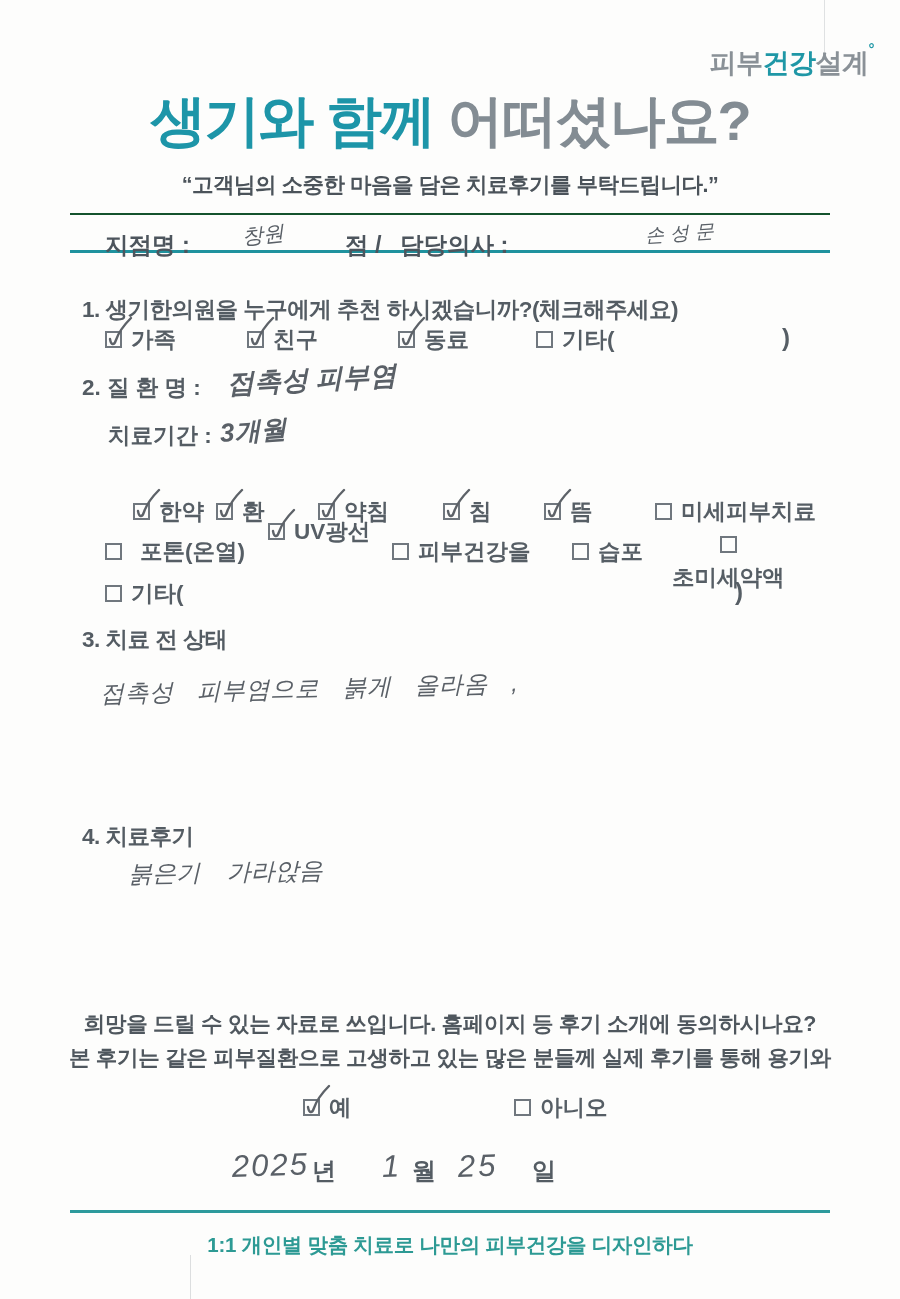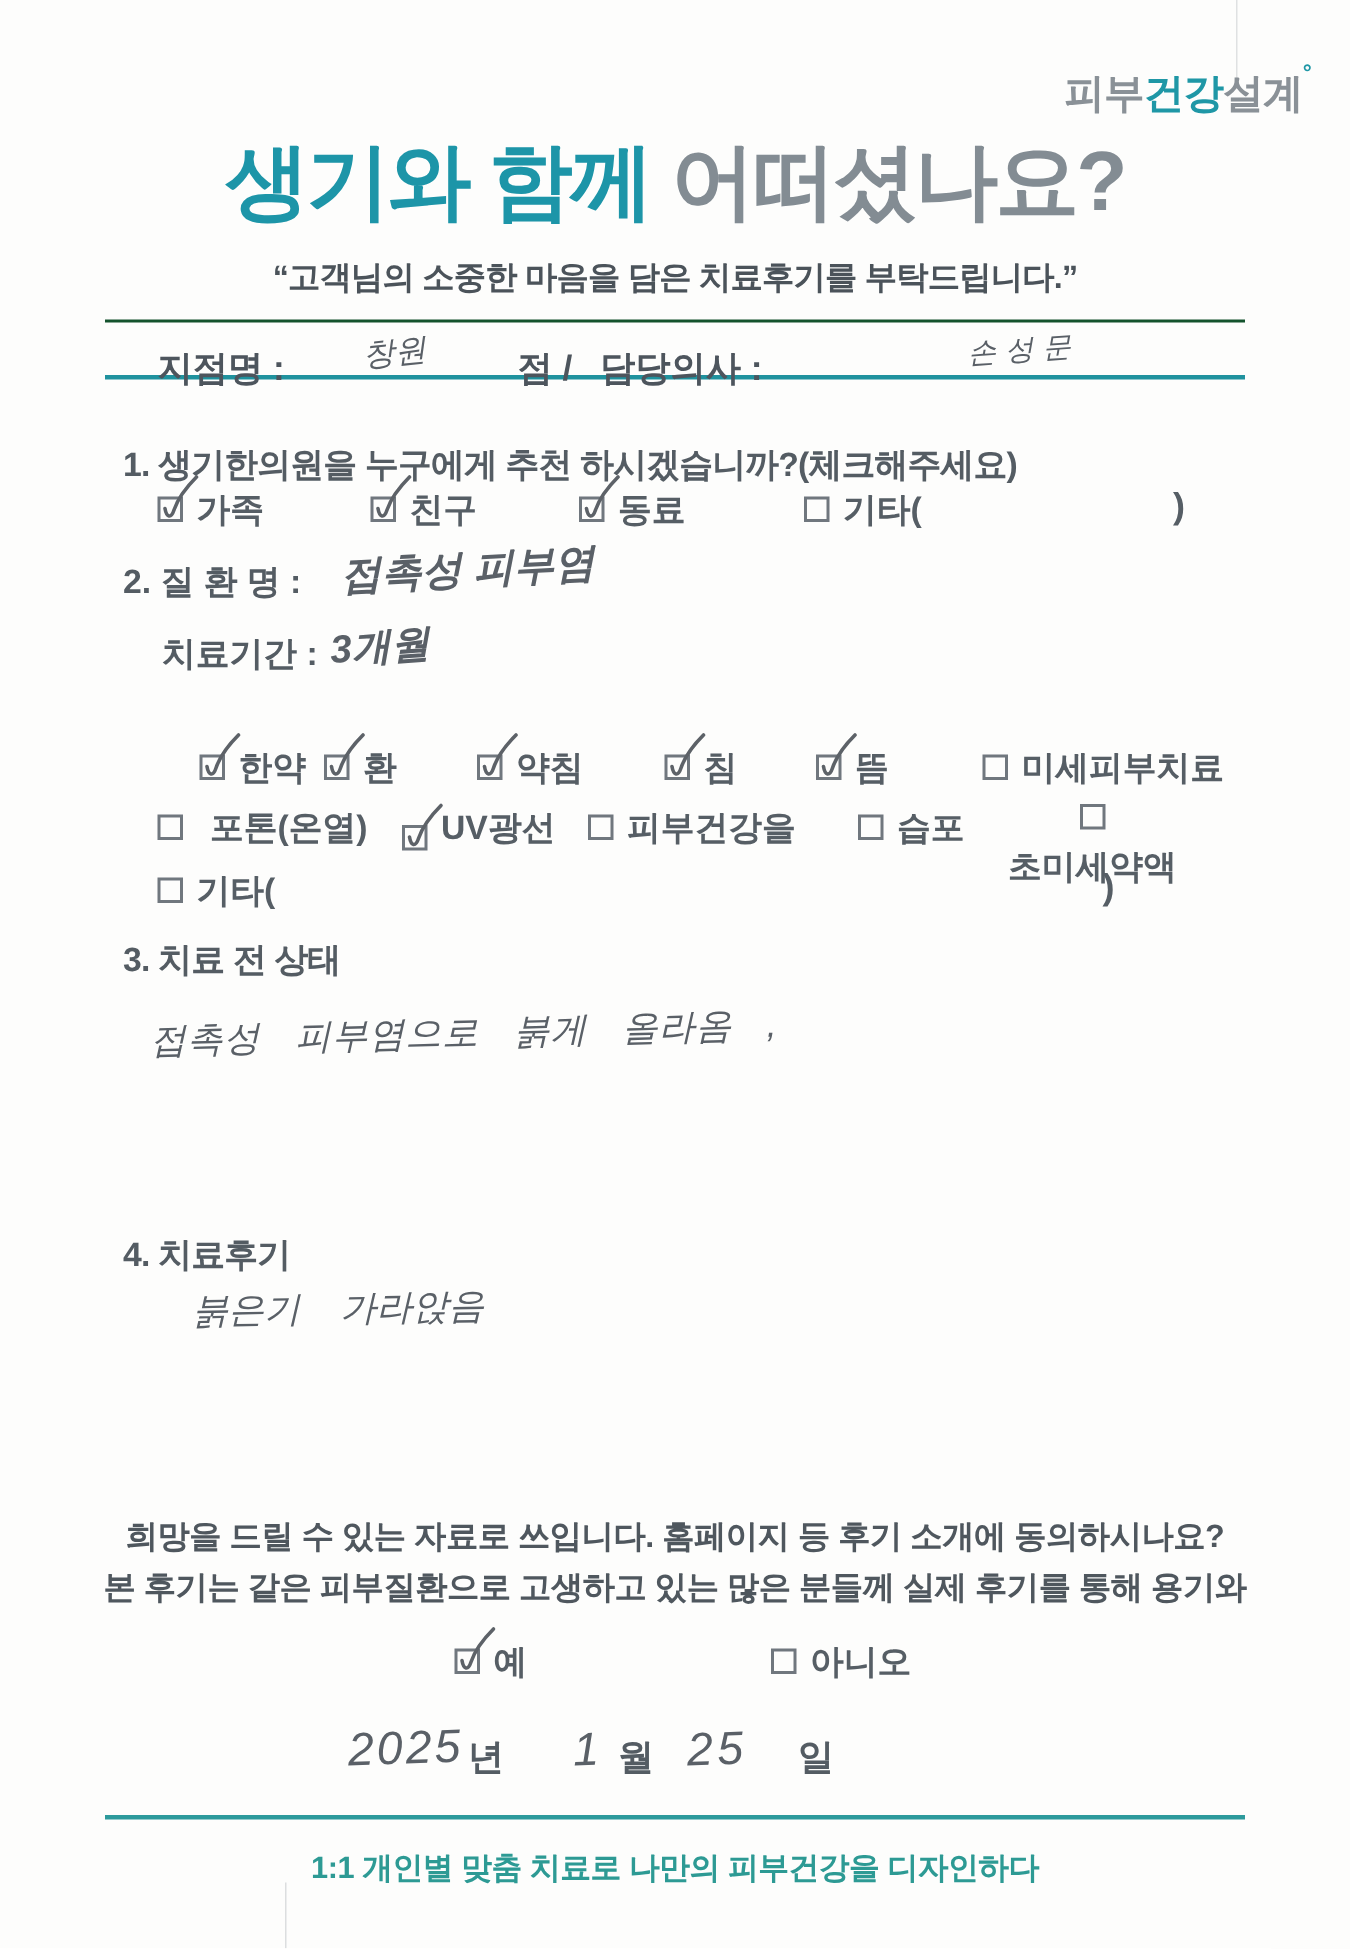--- a/index.html
+++ b/index.html
@@ -124,21 +124,21 @@
       <span>가족</span>
     </div>
     <div class="opt checked" style="left:247px; top:324px;">
       <span class="cb">
           <svg class="checkmark" viewBox="0 0 32 37">
             <use href="#check-stroke"></use>
           </svg>
         </span>
       <span>친구</span>
     </div>
-    <div class="opt checked" style="left:386px; top:324px;">
+    <div class="opt checked" style="left:398px; top:324px;">
       <span class="cb">
           <svg class="checkmark" viewBox="0 0 32 37">
             <use href="#check-stroke"></use>
           </svg>
         </span>
       <span>동료</span>
     </div>
     <div class="opt" style="left:536px; top:324px;">
       <span class="cb"></span>
       <span>기타(</span>
@@ -200,21 +200,21 @@
       <span class="cb"></span>
       <span>미세피부치료</span>
     </div>
   </div>
 
   <div>
     <div class="opt" style="left:105px; top:536px;gap:18px;">
       <span class="cb"></span>
       <span>포톤(온열)</span>
     </div>
-    <div class="opt checked" style="left:268px; top:536px;align-items:flex-end;">
+    <div class="opt checked" style="left:268px; top:516px;">
       <span class="cb">
           <svg class="checkmark" viewBox="0 0 32 37">
             <use href="#check-stroke"></use>
           </svg>
         </span>
       <span>UV광선</span>
     </div>
     <div class="opt" style="left:392px; top:536px;">
       <span class="cb"></span>
       <span>피부건강을</span>

